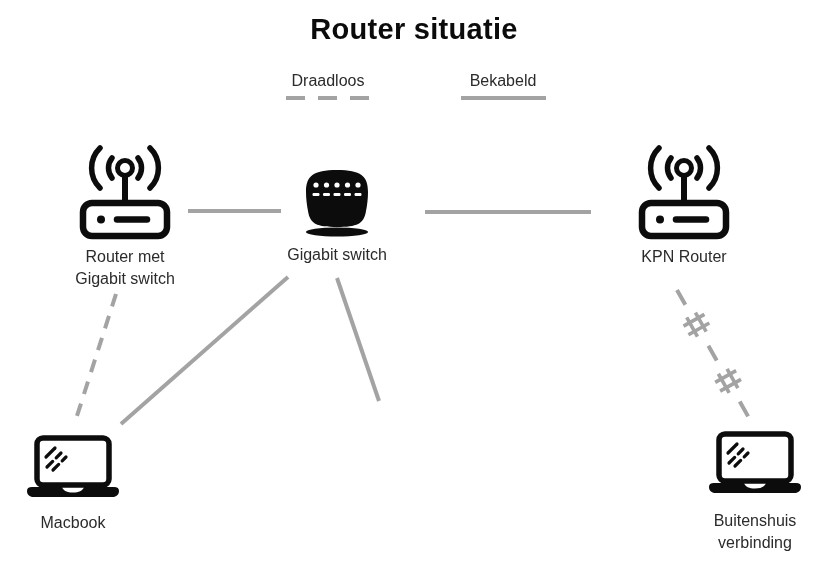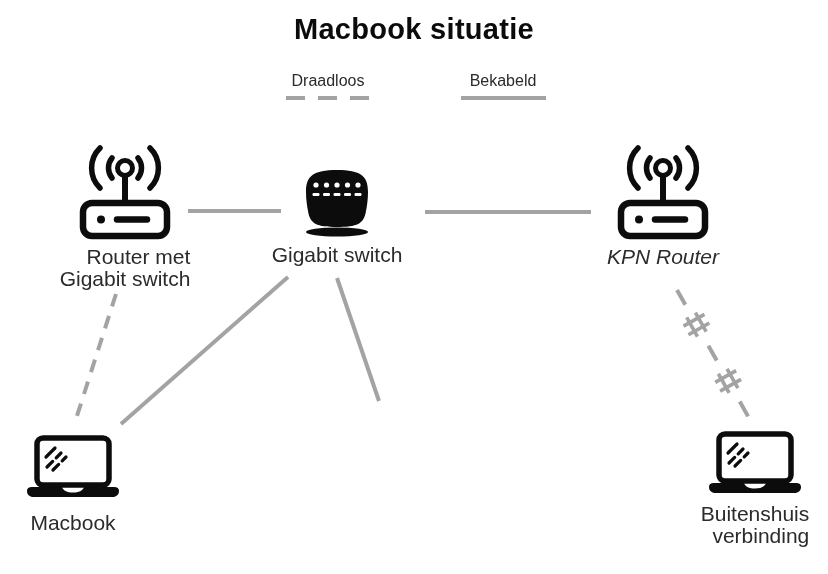--- a/index.html
+++ b/index.html
@@ -43,35 +43,35 @@
   #edges-svg { position: absolute; left: 0; top: 0; }
   .node {
     position: absolute;
     width: 150px;
     margin: 0;
     display: flex;
     flex-direction: column;
     align-items: center;
   }
   .node-label {
-    text-align: right;
-    font-size: 21px;
+    text-align: center;
+    font-size: 16px;
     line-height: 22px;
     color: #2b2b2b;
   }
   .node-label span { display: block; }
   .icon { display: block; }
   .ic-stroke { fill: none; stroke: #0c0c0c; }
 </style>
 </head>
 <body>
 
 <div class="canvas">
 
-  <h1 class="title">Macbook situatie</h1>
+  <h1 class="title">Router situatie</h1>
 
   <div class="legend-item wired">
     <span>Bekabeld</span>
     <span class="legend-line solid"></span>
   </div>
   <div class="legend-item wireless">
     <span>Draadloos</span>
     <span class="legend-line dashed"></span>
   </div>
 
@@ -139,21 +139,21 @@
       <rect x="21" y="25" width="7" height="3" rx="1.2" fill="#ffffff"></rect>
       <rect x="31.5" y="25" width="7" height="3" rx="1.2" fill="#ffffff"></rect>
       <rect x="42" y="25" width="7" height="3" rx="1.2" fill="#ffffff"></rect>
       <rect x="52.5" y="25" width="7" height="3" rx="1.2" fill="#ffffff"></rect>
     </svg>
     <figcaption class="node-label" style="margin-top:6px;">
       <span>Gigabit switch</span>
     </figcaption>
   </figure>
 
-  <figure class="node" style="left:588px; top:145px;font-style:italic;">
+  <figure class="node" style="left:609px; top:145px;">
     <svg class="icon" width="110" height="95" viewBox="0 0 110 95">
       <path class="ic-stroke" d="M30,3 A28,28 0 0 0 30,43" stroke-width="5.5" stroke-linecap="round"></path>
       <path class="ic-stroke" d="M42,13 A16,16 0 0 0 42,33" stroke-width="5.5" stroke-linecap="round"></path>
       <path class="ic-stroke" d="M80,3 A28,28 0 0 1 80,43" stroke-width="5.5" stroke-linecap="round"></path>
       <path class="ic-stroke" d="M68,13 A16,16 0 0 1 68,33" stroke-width="5.5" stroke-linecap="round"></path>
       <circle class="ic-stroke" cx="55" cy="23" r="7.5" stroke-width="5"></circle>
       <line x1="55" y1="30" x2="55" y2="59" stroke="#0c0c0c" stroke-width="6"></line>
       <rect class="ic-stroke" x="13" y="58" width="84" height="33" rx="9" stroke-width="6.5"></rect>
       <circle cx="31" cy="74.5" r="4" fill="#0c0c0c"></circle>
       <line x1="47" y1="74.5" x2="77" y2="74.5" stroke="#0c0c0c" stroke-width="6.5" stroke-linecap="round"></line>
@@ -178,19 +178,19 @@
 
 
   <figure class="node" style="left:680px; top:431px;">
     <svg class="icon" width="94" height="64" viewBox="0 0 94 64">
       <rect class="ic-stroke" x="11" y="3" width="72" height="47" rx="6" stroke-width="5.5"></rect>
       <line x1="20" y1="22" x2="29" y2="13" stroke="#0c0c0c" stroke-width="3.2" stroke-linecap="round"></line>
       <line x1="21" y1="32" x2="35" y2="18" stroke="#0c0c0c" stroke-width="3.2" stroke-linecap="round" stroke-dasharray="8 5"></line>
       <line x1="27" y1="35" x2="40" y2="22" stroke="#0c0c0c" stroke-width="3.2" stroke-linecap="round" stroke-dasharray="8 5"></line>
       <path d="M6,52 L36,52 C37.5,56 41,57.5 47,57.5 C53,57.5 56.5,56 58,52 L88,52 C91.5,52 93,53.2 93,56 C93,59.5 90.5,62 86.5,62 L7.5,62 C3.5,62 1,59.5 1,56 C1,53.2 2.5,52 6,52 Z" fill="#0c0c0c"></path>
     </svg>
-    <figcaption class="node-label" style="margin-top:8px;">
+    <figcaption class="node-label" style="margin-top:15px;">
       <span>Buitenshuis</span>
       <span>verbinding</span>
     </figcaption>
   </figure>
 
 </div>
 
 </body></html>

